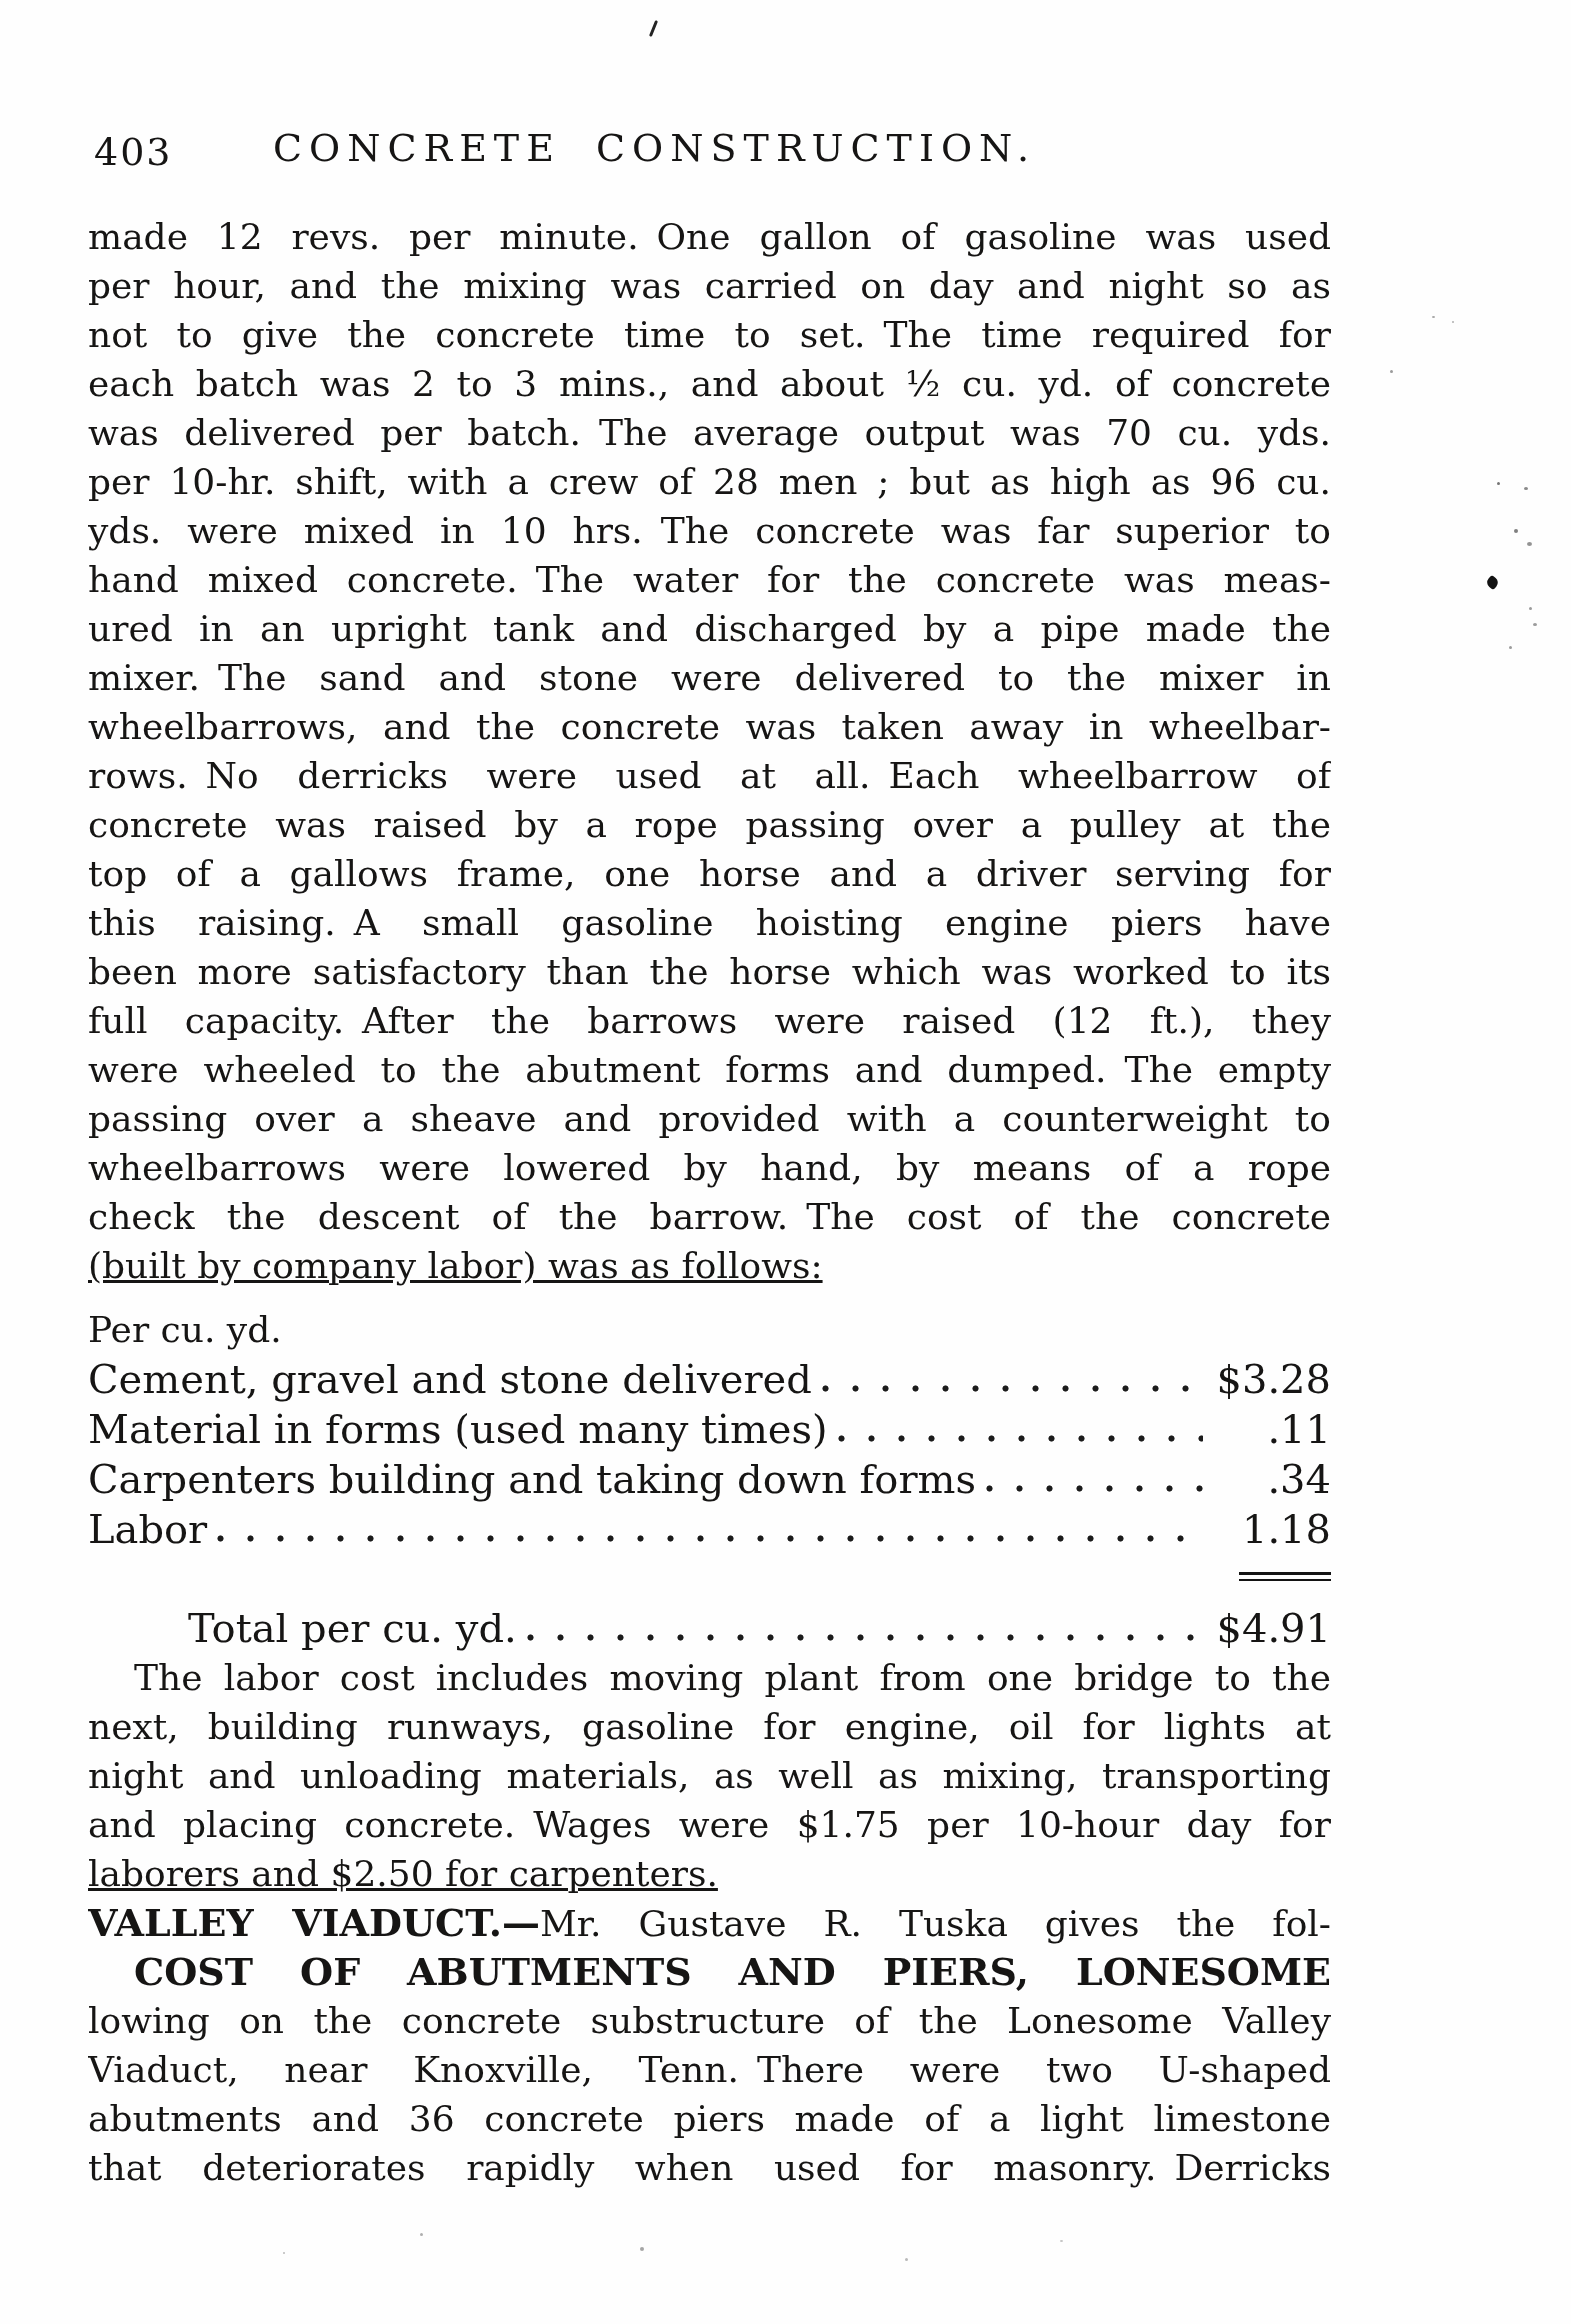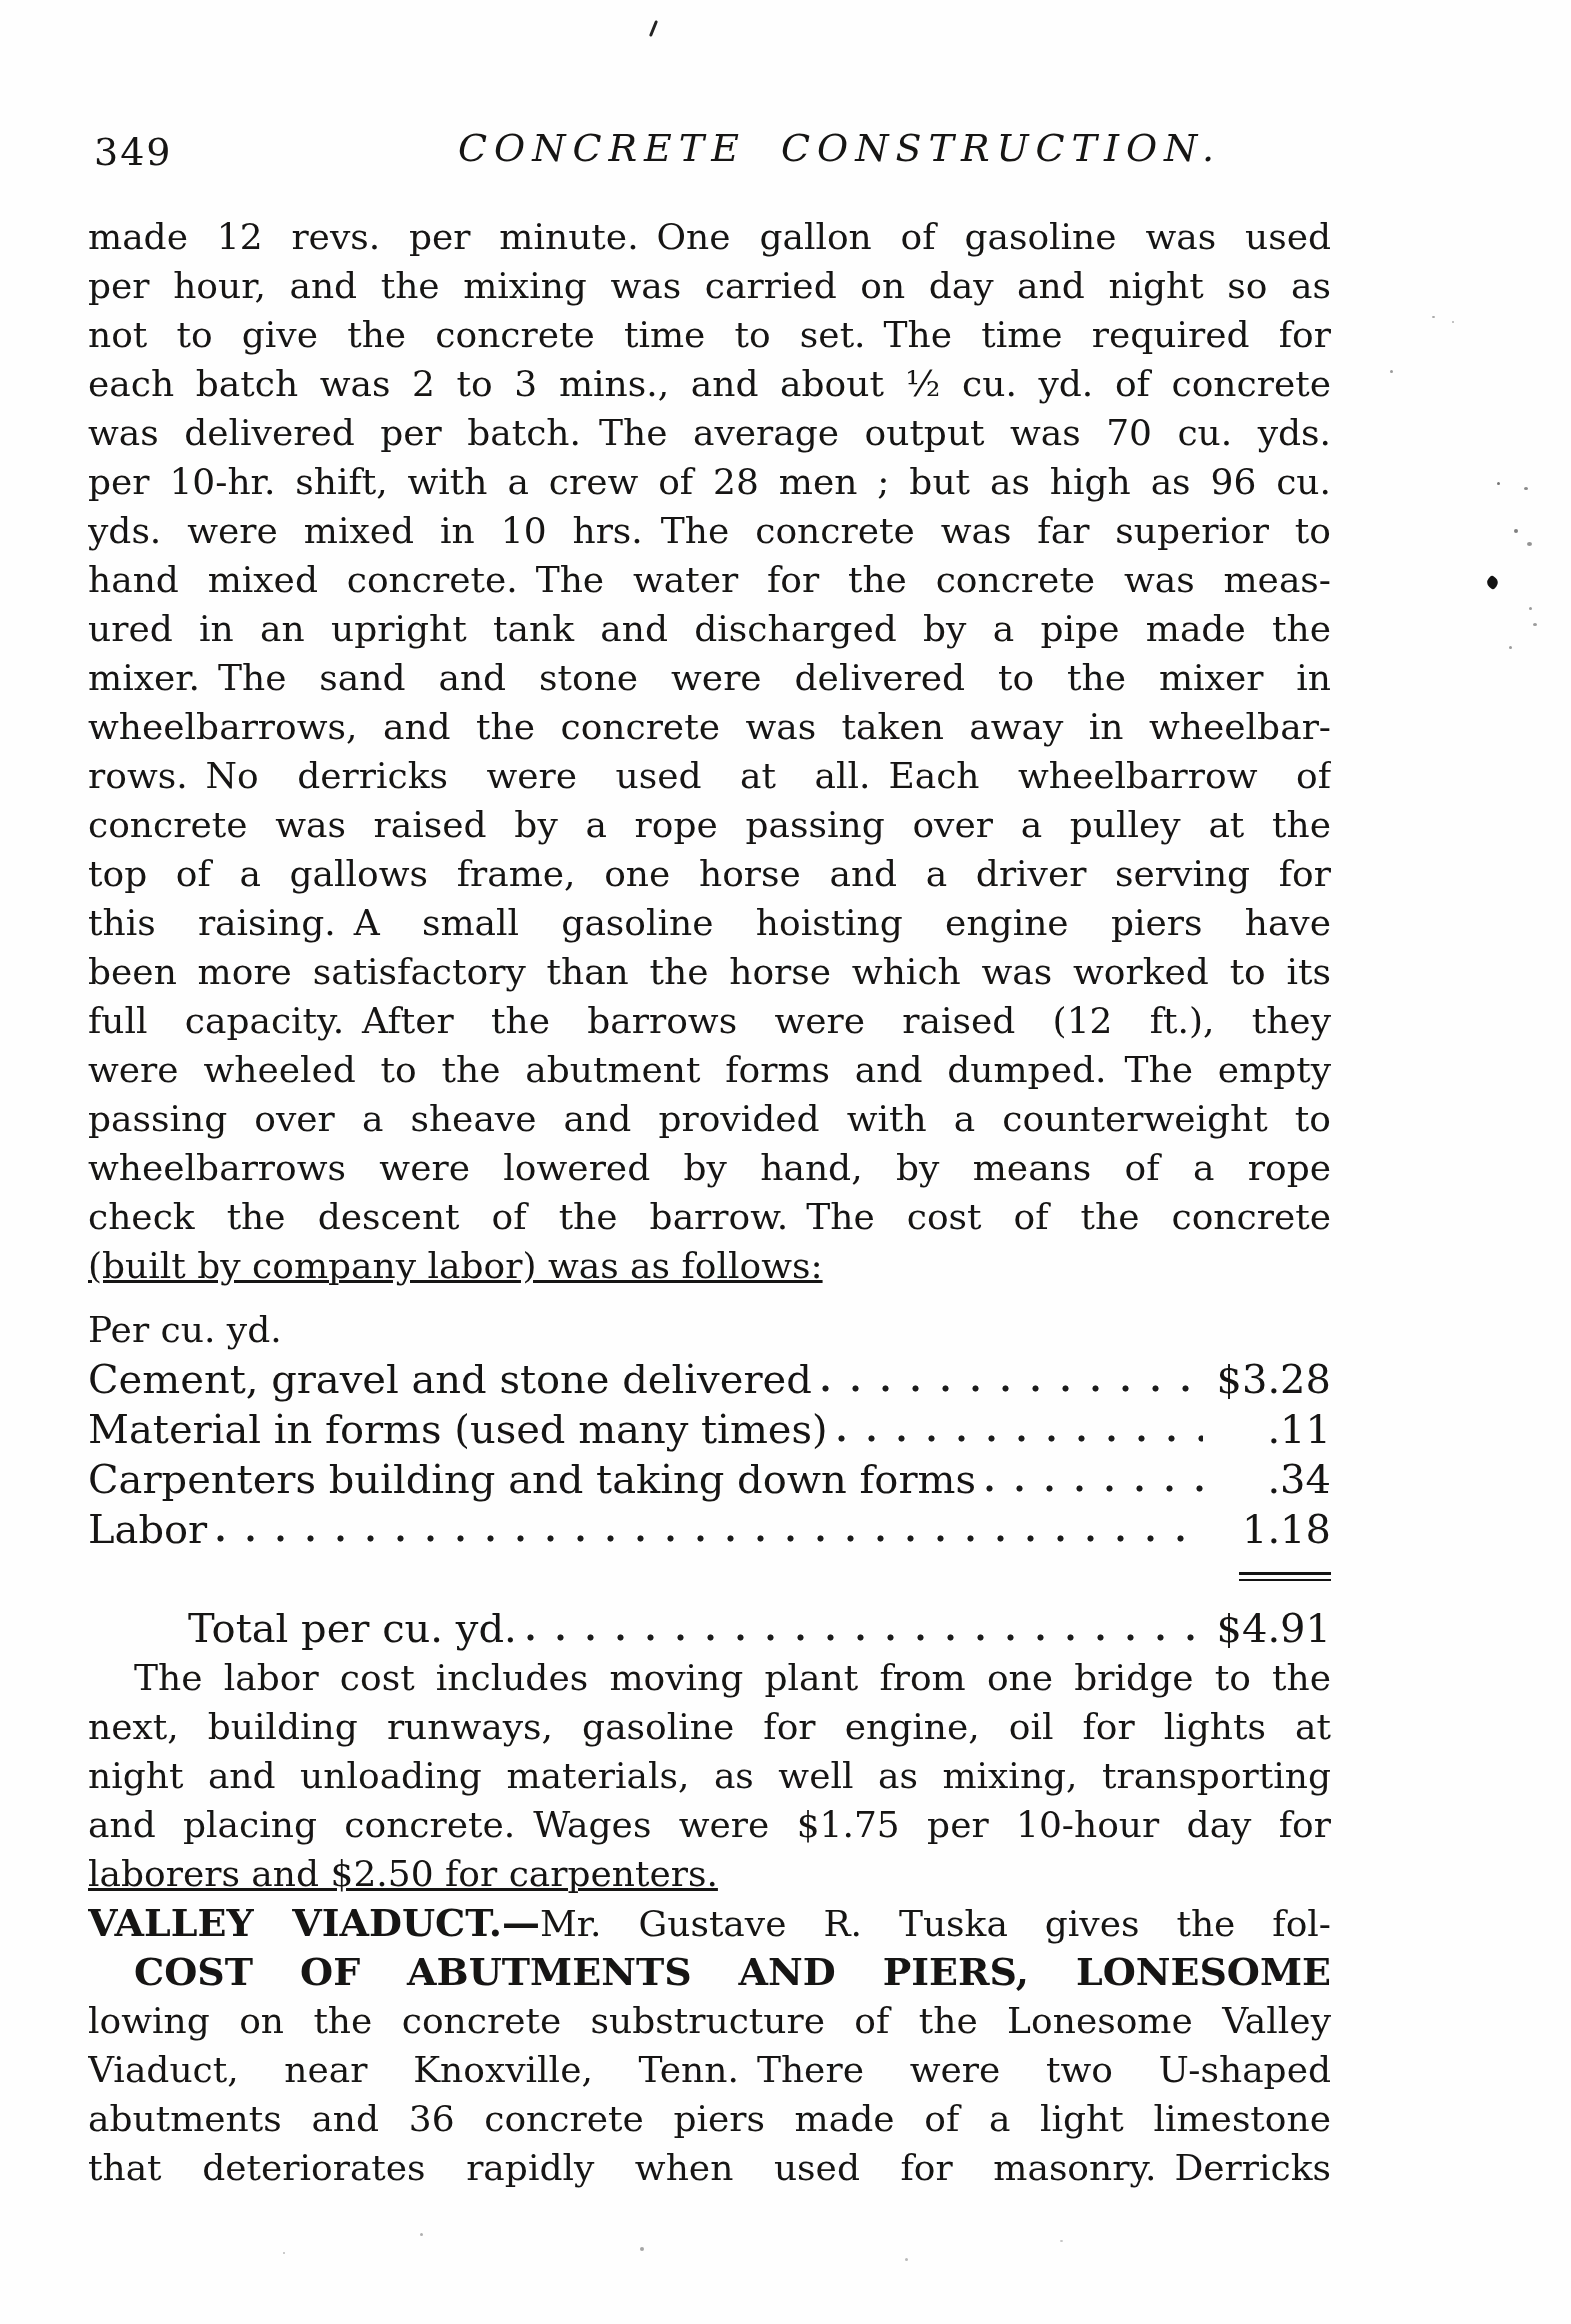--- a/index.html
+++ b/index.html
@@ -4,21 +4,21 @@
 <style>
   html,body{margin:0;padding:0;background:#e8e8e4;}
   .page{
     position:relative;width:1571px;height:2324px;background:#fefefe;
     overflow:hidden;color:#161514;
     font-family:"DejaVu Serif","Liberation Serif",serif;
   }
   .content{position:absolute;left:88px;top:126px;width:1243px;}
   .pagehead{position:relative;height:52px;margin-bottom:34px;}
   .pagenum{position:absolute;left:6px;top:4px;font-size:38px;letter-spacing:2px;}
-  .runhead{display:block;text-align:right;font-style:italic;font-size:38px;
+  .runhead{display:block;text-align:center;font-size:38px;
     letter-spacing:7px;word-spacing:16px;padding-right:110px;}
   .line{height:49px;line-height:49px;font-size:36px;text-align:justify;
     text-align-last:justify;overflow:hidden;}
   .endp{text-align-last:left;text-decoration:underline;}
   .ind{text-indent:46px;}
   .bold{font-weight:bold;font-size:38px;}
   
   .tbl{margin-top:15px;}
   .tbl-head{height:49px;line-height:49px;font-size:36px;text-align:left;padding-right:2px;}
   .trow{display:flex;height:50px;line-height:50px;font-size:40px;}
@@ -37,21 +37,21 @@
   .blob{position:absolute;left:1487px;top:577px;width:11px;height:11px;background:#121212;
     transform:rotate(40deg);border-radius:3px 6px 3px 6px;}
 </style>
 </head>
 <body>
 
 <div class="page">
   <div class="content">
 
     <div class="pagehead">
-      <span class="pagenum">349</span>
+      <span class="pagenum">403</span>
       <span class="runhead">CONCRETE CONSTRUCTION.</span>
     </div>
 
     <div>
       <div class="line">made 12 revs. per minute. One gallon of gasoline was used</div>
       <div class="line">per hour, and the mixing was carried on day and night so as</div>
       <div class="line">not to give the concrete time to set. The time required for</div>
       <div class="line">each batch was 2 to 3 mins., and about ½ cu. yd. of concrete</div>
       <div class="line">was delivered per batch. The average output was 70 cu. yds.</div>
       <div class="line">per 10-hr. shift, with a crew of 28 men ; but as high as 96 cu.</div>

